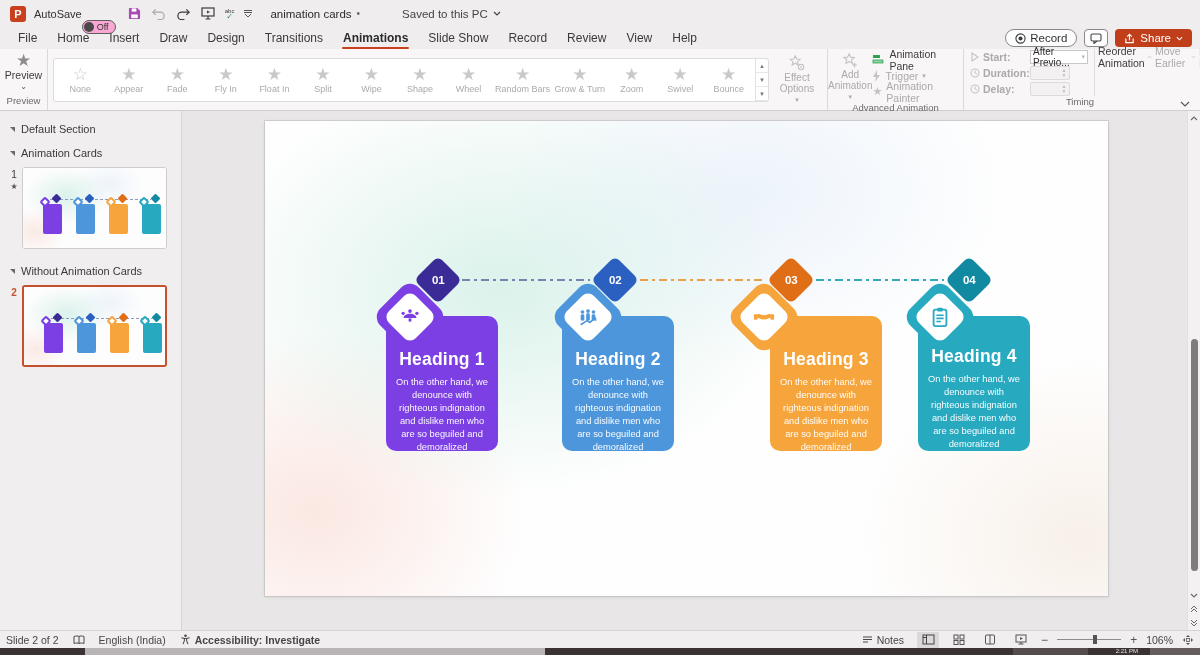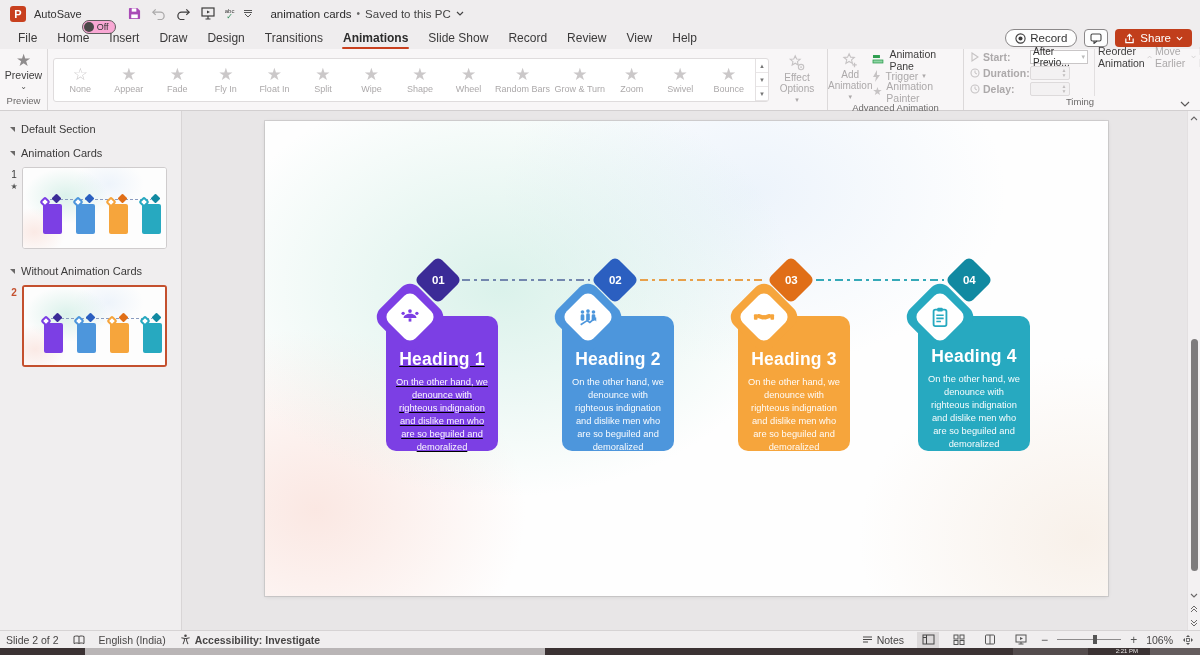--- a/index.html
+++ b/index.html
@@ -12,21 +12,21 @@
     font-size:11px; font-weight:bold; display:flex; align-items:center; justify-content:center; margin:0 8px 0 4px; }
   .autosave { display:flex; align-items:center; font-size:11px; color:#333; }
   .toggle { width:34px; height:14px; border:1px solid #5f5d5e; border-radius:8px; display:flex; align-items:center; padding:1px 3px 1px 1px; gap:3px; background:#f9a8d4;margin-top:26px;}
   .knob { width:10px; height:10px; border-radius:50%; background:#4a4848; }
   .toggle-state { font-size:9px; color:#333; }
   .qat { display:flex; align-items:center; gap:10px; margin-left:12px; }
   .qat-btn { display:flex; align-items:center; color:#4a4848; }
   .qat-dim { opacity:.45; }
   .doc-title { display:flex; align-items:center; gap:5px; margin-left:18px; font-size:11.5px; color:#2b2b2b; }
   .doc-dot { color:#666; font-size:10px; }
-  .saved { color:#444; }
+  .saved { color:#444;margin-left:37px; }
   .tb-right { margin-left:auto; display:flex; align-items:center; gap:14px; }
   .tb-user { font-size:11px; color:#333; }
   .avatar { width:17px; height:17px; border-radius:50%; background:#877D87; color:#fff; font-size:8px;
     display:flex; align-items:center; justify-content:center; }
   .win-btn { width:28px; text-align:center; color:#444; font-size:11px; }
 
   
   .tabrow { height:22px; background:#EFEDEE; display:flex; align-items:center; padding:0 8px; }
   .tabs { display:flex; align-items:flex-end; height:100%; }
   .tab { font-size:12px; color:#3b3a3a; padding:3px 10px 4px; position:relative; }
@@ -527,29 +527,29 @@
   </div>
 
   <div class="editor">
     <div class="canvas-zone">
       <div class="slide-canvas">
 
         <div class="t-seg dashdot seg0" style="color: rgb(115, 135, 174);"></div>
         <div class="t-seg dashdot seg1" style="color: rgb(232, 160, 74);"></div>
         <div class="t-seg dashdot seg2" style="color: rgb(53, 169, 184);"></div>
 
-        <div class="card c0" style="background: rgb(124, 63, 228); text-decoration: underline;">
+        <div class="card c0" style="background: rgb(124, 63, 228);">
           <div class="card-h">Heading 1</div>
           <div class="card-b">On the other hand, we denounce with righteous indignation and dislike men who are so beguiled and demoralized</div>
         </div>
         <div class="card c1" style="background: rgb(77, 150, 220);">
           <div class="card-h">Heading 2</div>
           <div class="card-b">On the other hand, we denounce with righteous indignation and dislike men who are so beguiled and demoralized</div>
         </div>
-        <div class="card c2" style="background: rgb(246, 165, 60);">
+        <div class="card c2" style="background: rgb(246, 165, 60); margin-left: 32px;">
           <div class="card-h">Heading 3</div>
           <div class="card-b">On the other hand, we denounce with righteous indignation and dislike men who are so beguiled and demoralized</div>
         </div>
         <div class="card c3" style="background: rgb(39, 169, 192); justify-content: flex-end;">
           <div class="card-h">Heading 4</div>
           <div class="card-b">On the other hand, we denounce with righteous indignation and dislike men who are so beguiled and demoralized</div>
         </div>
 
         <div class="di d0" style="background: rgb(124, 63, 228);">
           <div class="di-inner">

